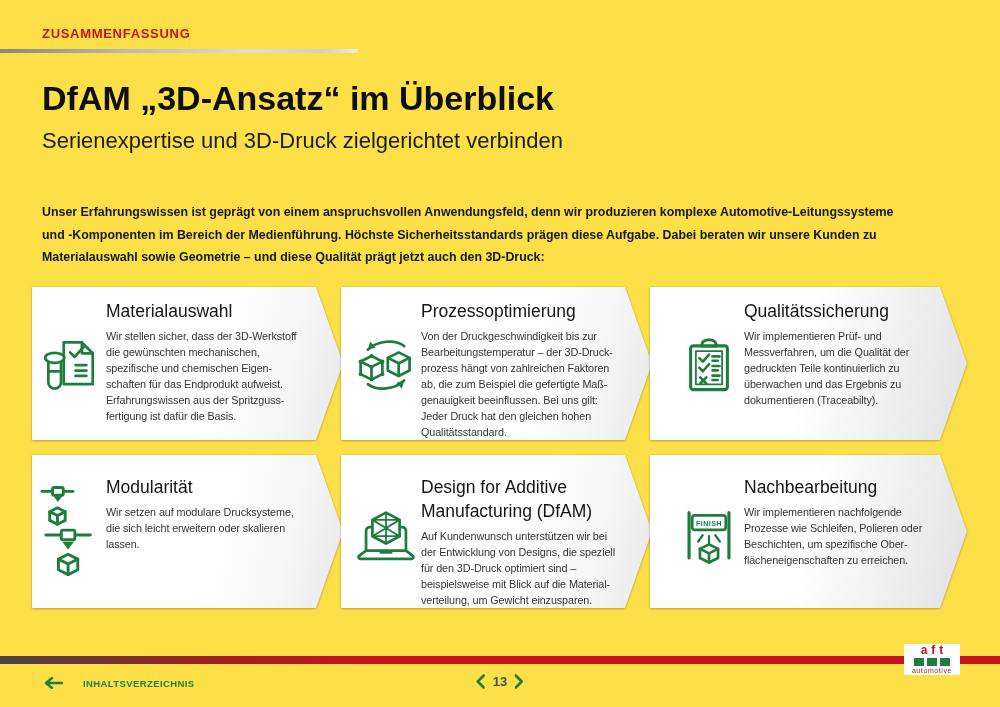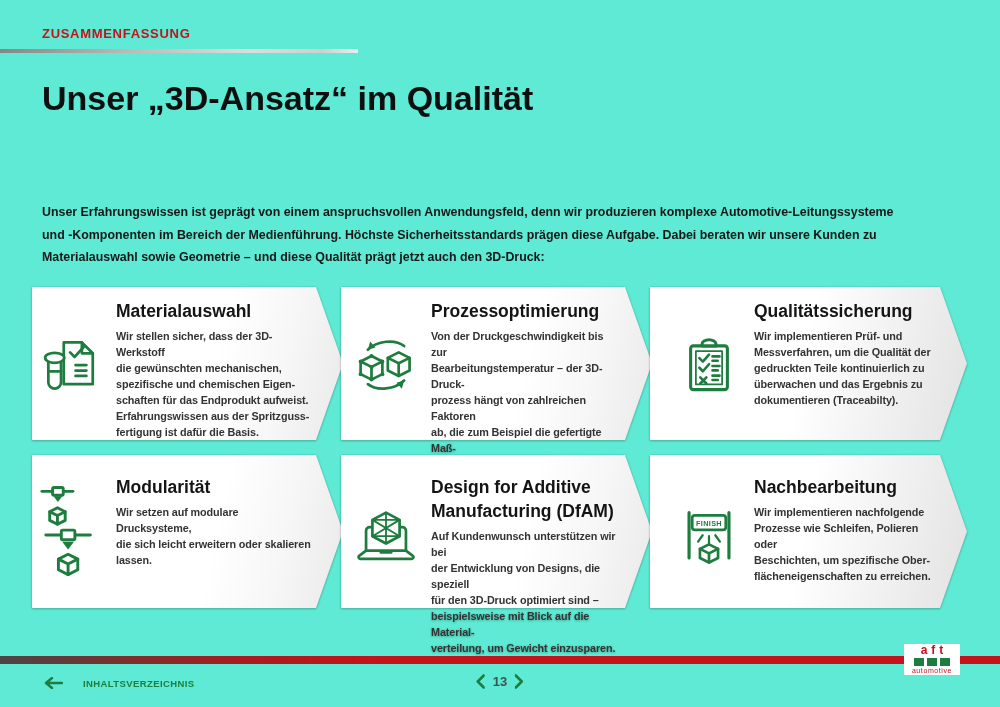--- a/index.html
+++ b/index.html
@@ -1,19 +1,19 @@
 <!DOCTYPE html>
 <html style="--red: #c5121b; --green: #1e7d3e;"><head>
 <meta charset="utf-8">
 <style>
   html,body { margin:0; padding:0; background:#ffffff; }
   .page {
     position: relative;
     width: 1000px; height: 707px;
-    background: #5eead4;
+    background: #fde047;
     overflow: hidden;
     font-family: "Liberation Sans", sans-serif;
     color: #1a1a1a;
   }
   .pre { white-space: pre-line; }
 
   
   .eyebrow {
     position: absolute; left: 42px; top: 26px;
     font-size: 13px; font-weight: bold; letter-spacing: .7px;
@@ -48,21 +48,21 @@
     clip-path: polygon(0 0, calc(100% - 27px) 0, 100% 50%, calc(100% - 27px) 100%, 0 100%);
     background: linear-gradient(102deg,#ffffff 58%,#f6f6f6 80%,#e9e9e9 100%);
   }
   .c3 .shape { background: linear-gradient(102deg,#ffffff 48%,#f2f2f2 72%,#e2e2e2 100%); }
   .content { position: absolute; inset: 0; display: flex; padding: 12px 30px 8px 8px; box-sizing: border-box; }
   .r2 .content { padding-top: 20px; }
   .c2 .content { padding-left: 14px; }
   .c3 .content { padding-left: 28px; }
   .iconbox { width: 62px; flex: 0 0 62px; display: flex; justify-content: center; align-items: center; }
   .card4 .iconbox { margin-top: -10px; }
-  .txt { margin-left: 14px; width: 212px; font-weight: bold; }
+  .txt { margin-left: 4px; width: 212px; }
   .c3 .txt { width: 218px; }
   .card-title { font-size: 17.5px; line-height: 24px; color: #141414; margin-bottom: 5px; }
   .card-text { font-size: 10.8px; line-height: 16px; color: #333333; letter-spacing: -0.1px; }
 
   
   .s  { stroke: var(--green); fill: none; }
   .sw { stroke: var(--green); fill: #ffffff; }
   .sf { fill: var(--green); stroke: none; }
   .finish-label { font: bold 8px "Liberation Sans", sans-serif; letter-spacing: .4px; }
 
@@ -95,21 +95,22 @@
   .logo-squares span { width: 10px; height: 8px; background: var(--green); display: block; }
   .logo-sub { color: var(--red); font-size: 7px; letter-spacing: .6px; margin-top: 1px; }
 </style>
 </head>
 <body>
 
 <div class="page">
 
   <div class="eyebrow">ZUSAMMENFASSUNG</div>
   <div class="eyebrow-rule"></div>
-  <h1 class="title" style="margin:0">Unser „3D-Ansatz“ im Qualität</h1>
+  <h1 class="title" style="margin:0">DfAM „3D-Ansatz“ im Überblick</h1>
+  <div class="subtitle">Serienexpertise und 3D-Druck zielgerichtet verbinden</div>
   <div class="intro pre">Unser Erfahrungswissen ist geprägt von einem anspruchsvollen Anwendungsfeld, denn wir produzieren komplexe Automotive-Leitungssysteme
 und -Komponenten im Bereich der Medienführung. Höchste Sicherheitsstandards prägen diese Aufgabe. Dabei beraten wir unsere Kunden zu
 Materialauswahl sowie Geometrie – und diese Qualität prägt jetzt auch den 3D-Druck:</div>
 
   <div class="card r1 c1">
     <div class="shape"></div>
     <div class="content">
       <div class="iconbox">
         <svg width="58" height="58" viewBox="0 0 64 64">
           <g stroke-width="3" stroke-linejoin="round" stroke-linecap="round">

